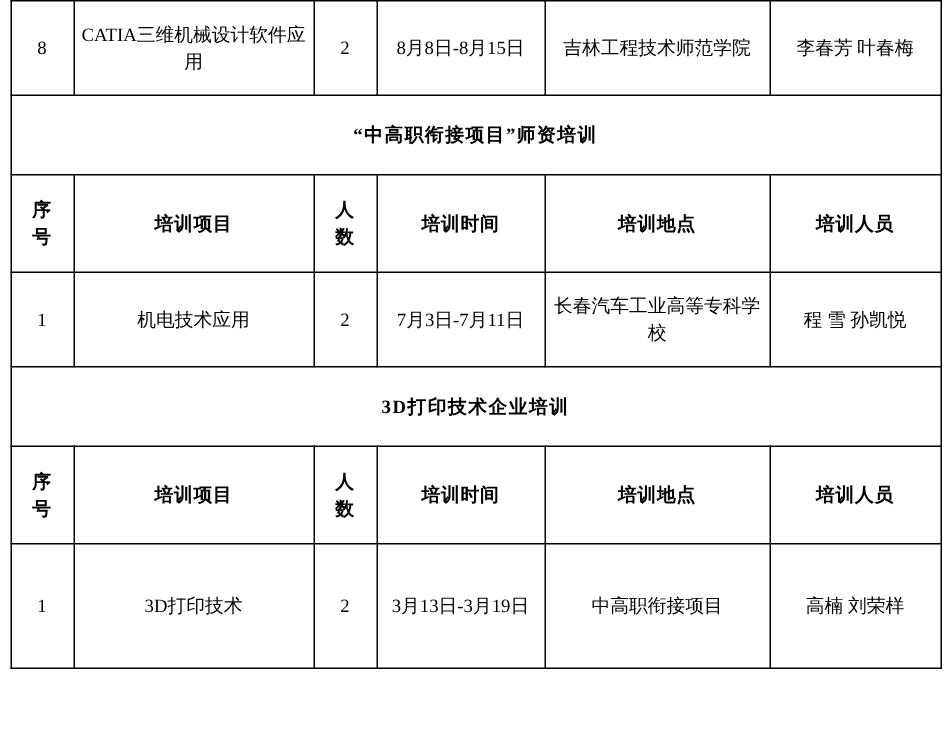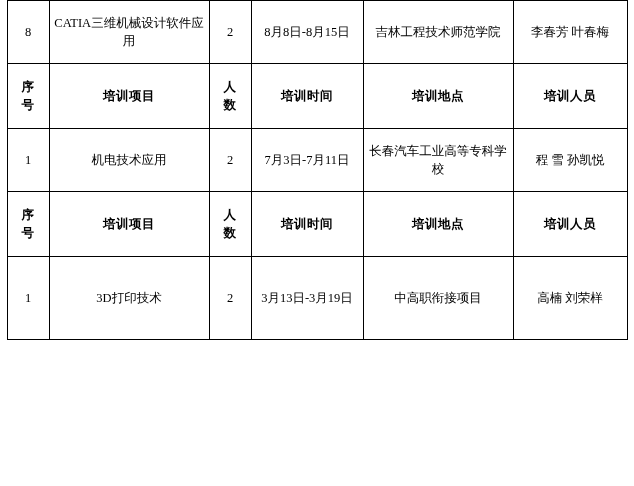--- a/index.html
+++ b/index.html
@@ -83,20 +83,23 @@
 
       <tr class="row-data">
         <td>8</td>
         <td>CATIA三维机械设计软件应用</td>
         <td>2</td>
         <td class="nowrap-date">8月8日-8月15日</td>
         <td>吉林工程技术师范学院</td>
         <td>李春芳 叶春梅</td>
       </tr>
 
+      <tr class="row-title">
+        <td colspan="6">“中高职衔接项目”师资培训</td>
+      </tr>
 
       <tr class="row-header">
         <td class="hdr-seq">
           <div>序</div>
           <div>号</div>
         </td>
         <td>培训项目</td>
         <td class="hdr-seq">
           <div>人</div>
           <div>数</div>
@@ -108,20 +111,23 @@
 
       <tr class="row-data">
         <td>1</td>
         <td>机电技术应用</td>
         <td>2</td>
         <td class="nowrap-date">7月3日-7月11日</td>
         <td>长春汽车工业高等专科学校</td>
         <td>程 雪 孙凯悦</td>
       </tr>
 
+      <tr class="row-title">
+        <td colspan="6">3D打印技术企业培训</td>
+      </tr>
 
       <tr class="row-header">
         <td class="hdr-seq">
           <div>序</div>
           <div>号</div>
         </td>
         <td>培训项目</td>
         <td class="hdr-seq">
           <div>人</div>
           <div>数</div>

